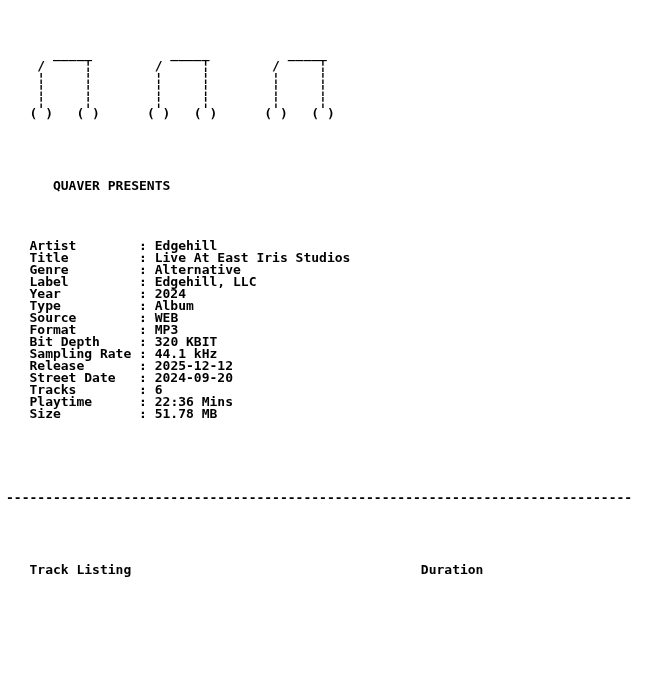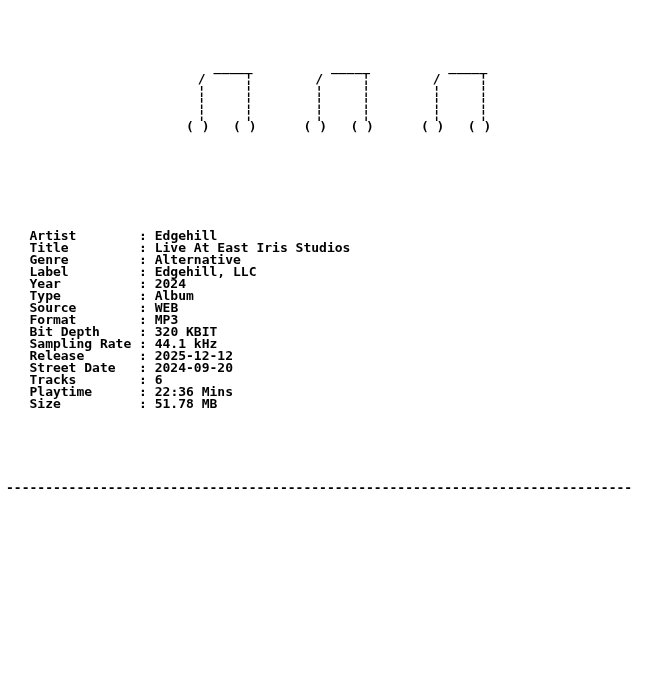--- a/index.html
+++ b/index.html
@@ -16,50 +16,53 @@
     font-family: "DejaVu Sans Mono", monospace;
     font-weight: bold;
     font-size: 13px;
     line-height: 12px;
     color: #000000;
     padding: 12px 0 0 6px;
     white-space: pre;
   }
   .nfo .line { white-space: pre; }
   pre.art {
-    margin: 13px;
+    margin: 0;
     font: inherit;
     line-height: 12px;
     white-space: pre;
-    text-align: center;
   }
   .presents   { margin-top: 12px; padding-left: 2ch; }
-  .info-block { margin-top: 36px; }
+  .info-block { }
   .url-line   { margin-top: 12px; padding-left: 3ch; }
   .sep        { margin-top: 24px; }
   .tl-header  { margin-top: 24px; }
 </style>
 </head>
 <body>
 
 <div class="nfo">
 
   <pre class="art">      _____          _____          _____
     /     ¦        /     ¦        /     ¦
     ¦     ¦        ¦     ¦        ¦     ¦
     ¦     ¦        ¦     ¦        ¦     ¦
     ¦     ¦        ¦     ¦        ¦     ¦
    ( )   ( )      ( )   ( )      ( )   ( )</pre>
 
+  <div class="line presents">
+    <span>QUAVER PRESENTS</span>
+  </div>
 
   <div class="info-block" id="info-rows"><div class="line">   <span>Artist</span>        : <span>Edgehill</span></div><div class="line">   <span>Title</span>         : <span>Live At East Iris Studios</span></div><div class="line">   <span>Genre</span>         : <span>Alternative</span></div><div class="line">   <span>Label</span>         : <span>Edgehill, LLC</span></div><div class="line">   <span>Year</span>          : <span>2024</span></div><div class="line">   <span>Type</span>          : <span>Album</span></div><div class="line">   <span>Source</span>        : <span>WEB</span></div><div class="line">   <span>Format</span>        : <span>MP3</span></div><div class="line">   <span>Bit Depth</span>     : <span>320 KBIT</span></div><div class="line">   <span>Sampling Rate</span> : <span>44.1 kHz</span></div><div class="line">   <span>Release</span>       : <span>2025-12-12</span></div><div class="line">   <span>Street Date</span>   : <span>2024-09-20</span></div><div class="line">   <span>Tracks</span>        : <span>6</span></div><div class="line">   <span>Playtime</span>      : <span>22:36 Mins</span></div><div class="line">   <span>Size</span>          : <span>51.78 MB</span></div></div>
 
 
   <div class="line sep">--------------------------------------------------------------------------------</div>
 
+  <div class="line tl-header" id="tl-header">   <span>Track Listing</span>                                     <span>Duration</span></div>
 
   
 
   
 
   
 
   
 
   

